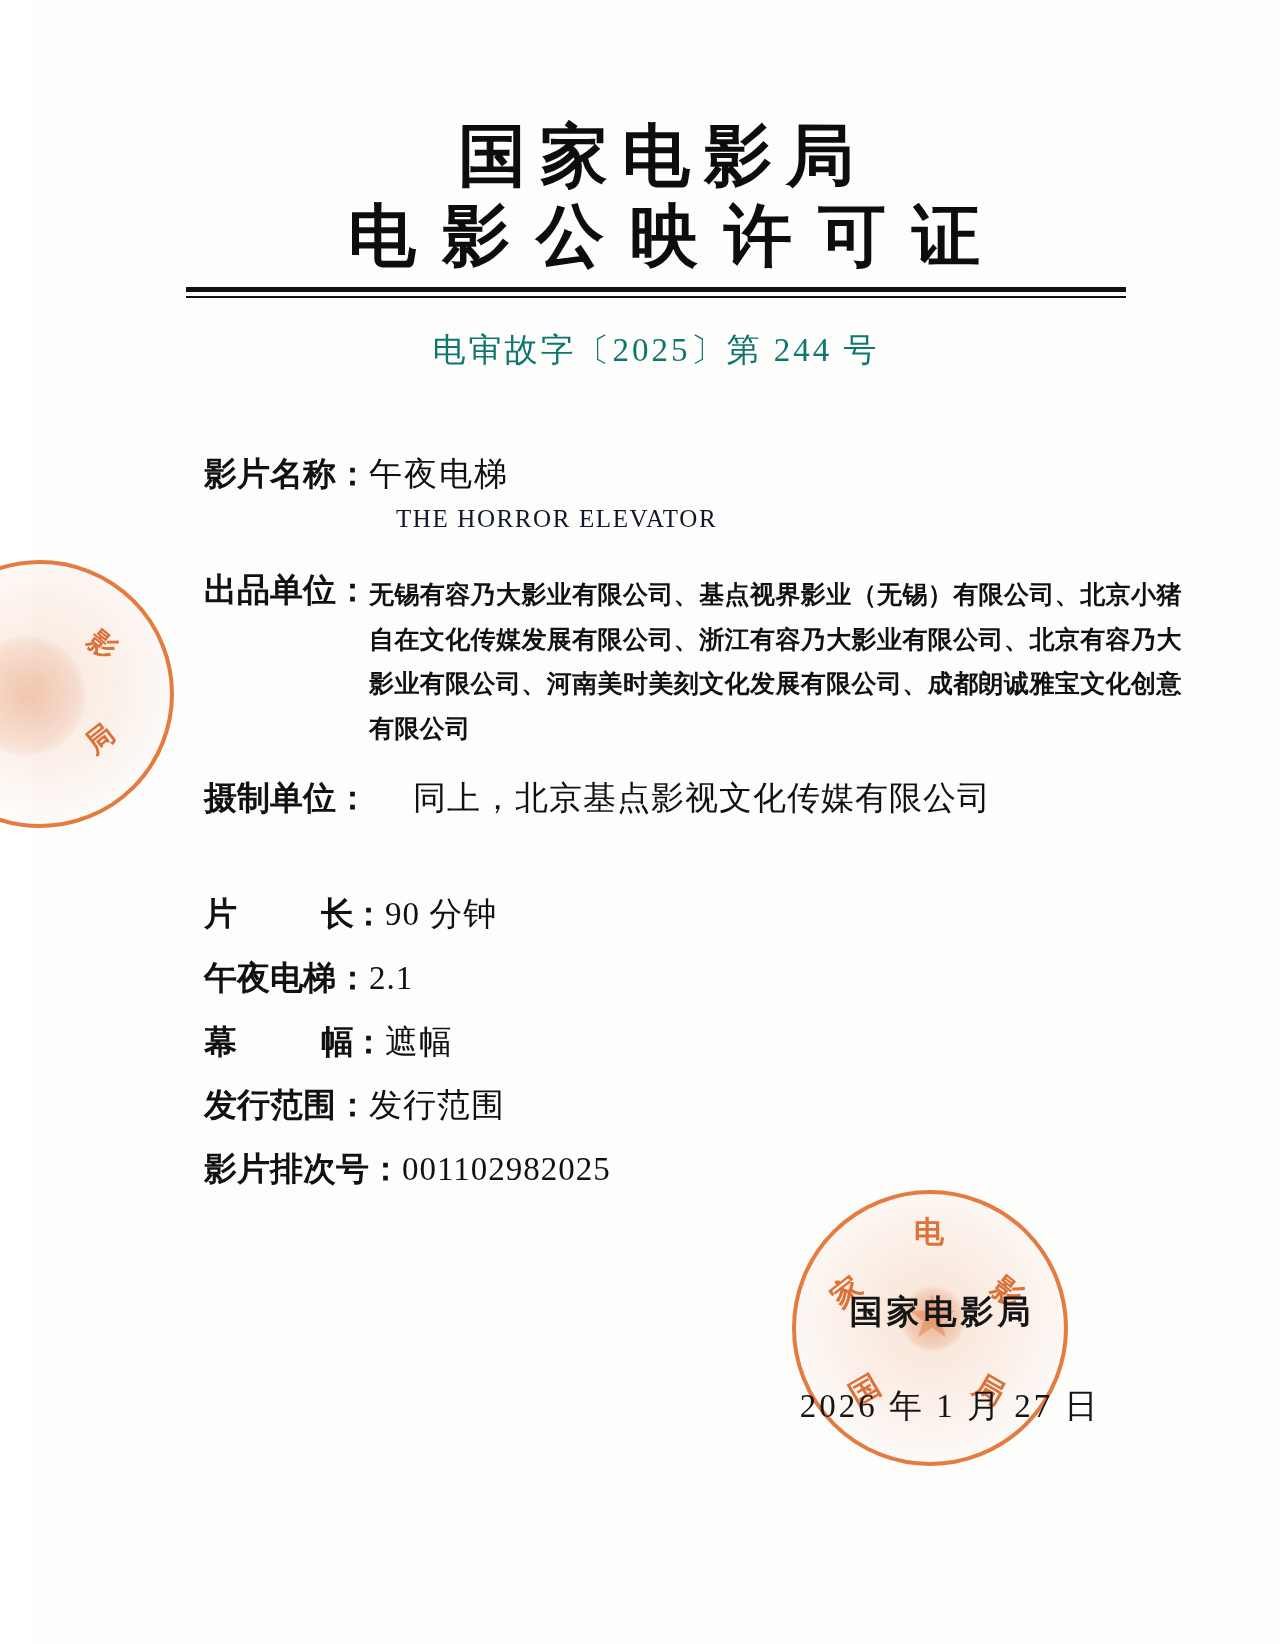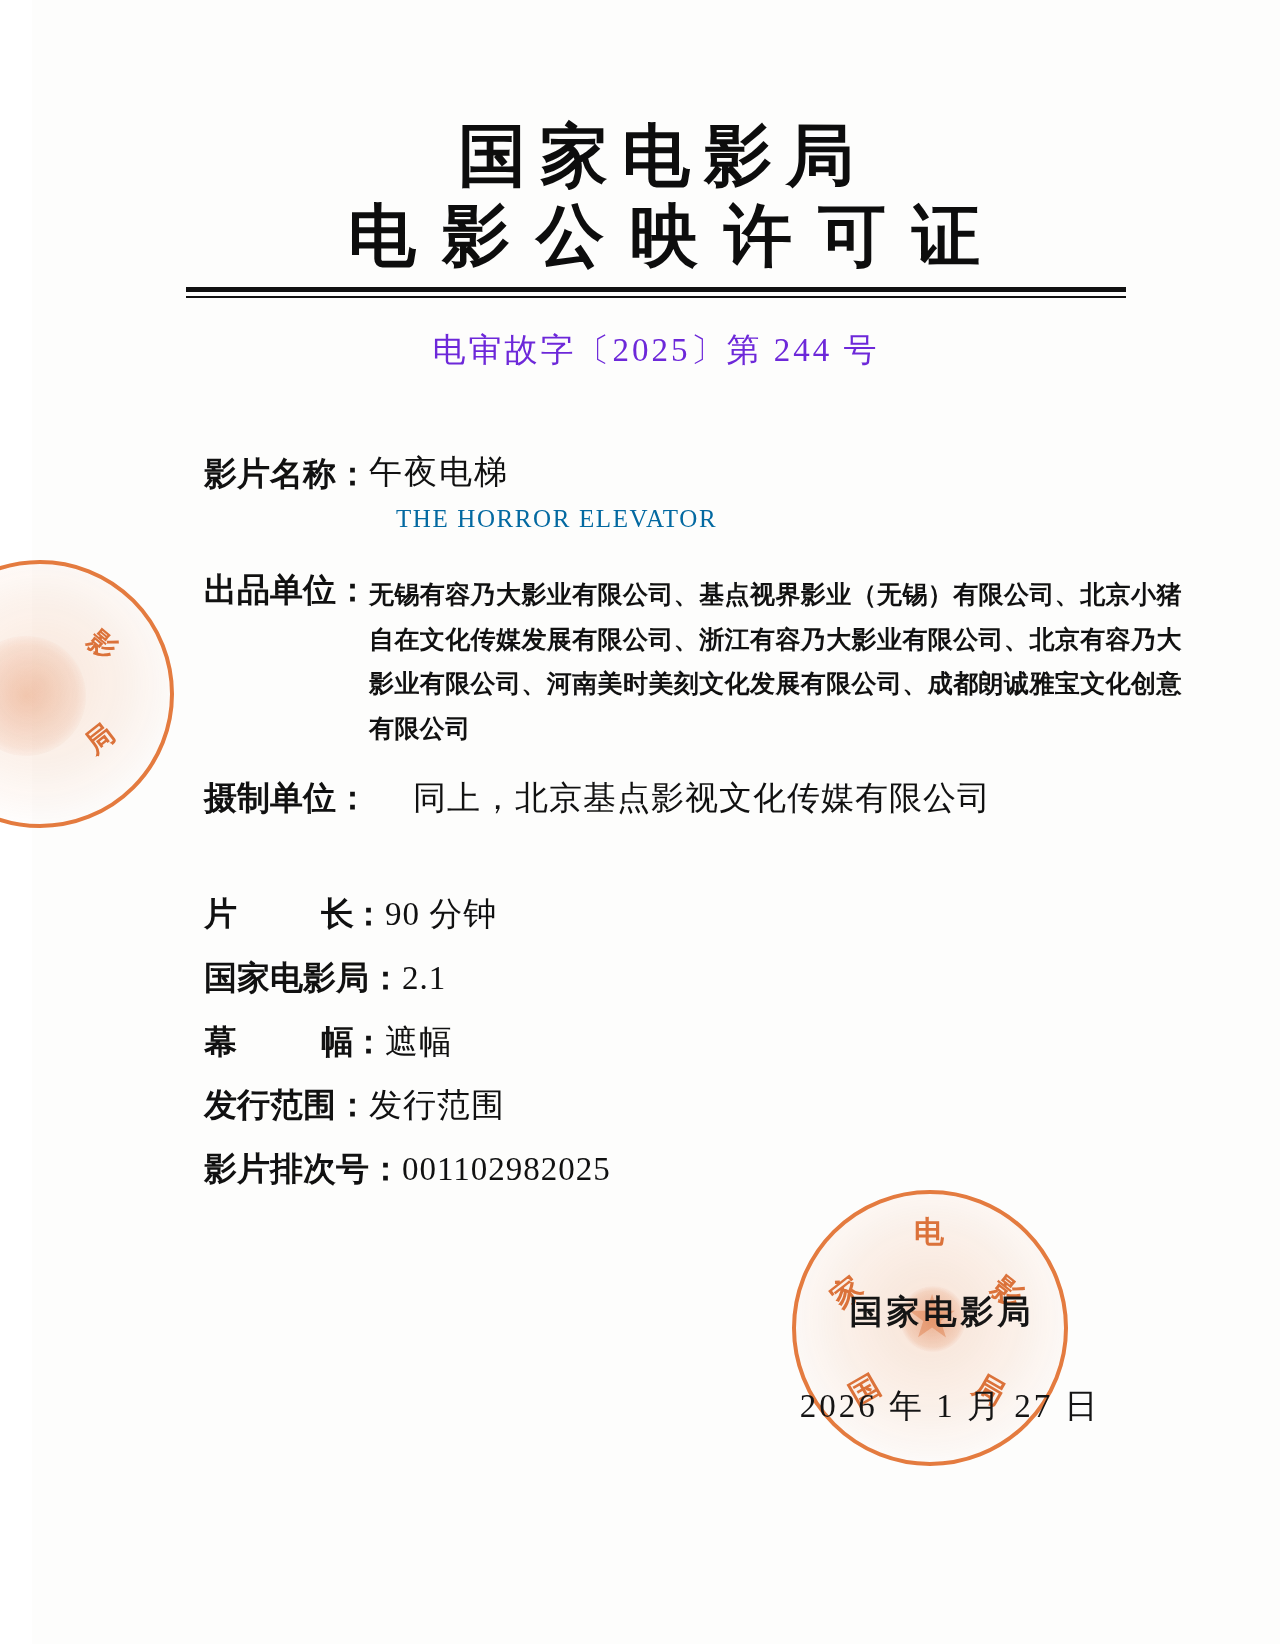--- a/index.html
+++ b/index.html
@@ -59,21 +59,21 @@
     height: 2px;
     background: #111;
     margin-top: 4px;
   }
 
   .doc-number {
     text-align: center;
     margin-top: 30px;
     font-size: 33px;
     letter-spacing: 3px;
-    color: #6d28d9;
+    color: #0f766e;
   }
 
   
   .fields {
     margin-top: 78px;
     padding-left: 172px;
     padding-right: 80px;
   }
 
   .row {
@@ -94,28 +94,27 @@
     line-height: 1.45;
     color: #111;
   }
 
   .row-title {
     margin-bottom: 2px;
   }
   .value-title {
     font-size: 33px;
     letter-spacing: 2px;
-    font-family: Liberation Mono, monospace;
   }
   .eng-title {
     margin-left: 192px;
     margin-top: 6px;
     font-size: 25px;
     letter-spacing: 1.6px;
-    color: #0369a1;
+    color: #0f172a;
     font-family: "Liberation Serif", "DejaVu Serif", serif;
   }
 
   .row-producer {
     margin-top: 34px;
   }
   .producer-value {
     font-family: Liberation Mono, monospace;
     font-size: 25px;
     font-weight: bold;
@@ -291,21 +290,21 @@
       <div class="label">
         <span class="lab-spread-2">
           <span>片</span>
           <span>长</span>
         </span><span class="lab-colon">：</span>
       </div>
       <div class="value">90 分钟</div>
     </div>
 
     <div class="row row-simple">
-      <div class="label">国家电影局：</div>
+      <div class="label">午夜电梯：</div>
       <div class="value">2.1</div>
     </div>
 
     <div class="row row-simple">
       <div class="label">
         <span class="lab-spread-2">
           <span>幕</span>
           <span>幅</span>
         </span><span class="lab-colon">：</span>
       </div>

